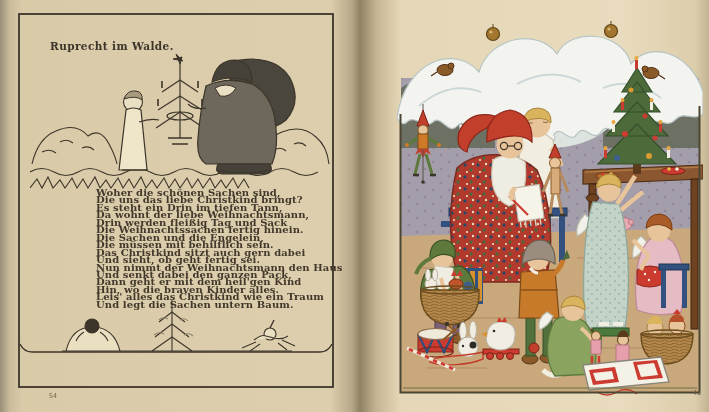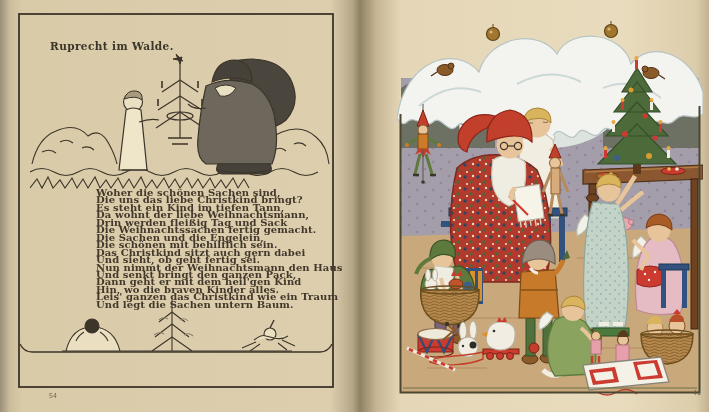--- a/index.html
+++ b/index.html
@@ -66,33 +66,33 @@
           <path d="M176,56 Q164,58 158,52" fill="none"></path>
           <path d="M188,112 q-4,8 4,10 h44 q8,-2 4,-10 Z" fill="#46423a"></path>
           <path d="M186,118 q30,6 54,0" fill="none" stroke-width="1"></path>
         </g>
       </svg>
     </div>
 
     <div class="poem">
       <div>Woher die schönen Sachen sind,</div>
       <div>Die uns das liebe Christkind bringt?</div>
-      <div>Es steht ein Kind im tiefen Tann,</div>
+      <div>Es steht ein Drin im tiefen Tann,</div>
       <div>Da wohnt der liebe Weihnachtsmann,</div>
       <div>Drin werden fleißig Tag und Sack</div>
-      <div>Die Weihnachtssachen fertig gemacht.</div>
+      <div>Die Weihnachtssachen fertig hinein.</div>
       <div>Die Sachen und die Engelein,</div>
-      <div>Die schönen mit behilflich sein.</div>
+      <div>Die müssen mit behilflich sein.</div>
       <div>Das Christkind sitzt auch gern dabei</div>
       <div>Und sieht, ob geht fertig sei.</div>
       <div>Nun nimmt der Weihnachtsmann den Haus</div>
-      <div>Und senkt bringt den ganzen Pack,</div>
+      <div>Und senkt dabei den ganzen Pack,</div>
       <div>Dann geht er mit dem heil'gen Kind</div>
       <div>Hin, wo die braven Kinder alles.</div>
-      <div>Leis' ganzen das Christkind wie ein Traum</div>
+      <div>Leis' alles das Christkind wie ein Traum</div>
       <div>Und legt die Sachen untern Baum.</div>
     </div>
 
     <div style="position:absolute;left:32px;top:300px;width:288px;height:52px;">
       <svg width="288" height="52" viewBox="0 0 288 52">
         <g stroke="#3c352a" fill="none" stroke-width="1.1">
           <g>
             <path d="M34,51 Q40,26 62,27 Q82,28 88,51" fill="#eadfc0"></path>
             <circle cx="60" cy="26" r="7" fill="#3c352a"></circle>
             <path d="M52,32 q-6,4 -8,9 M68,32 q6,4 8,9"></path>

